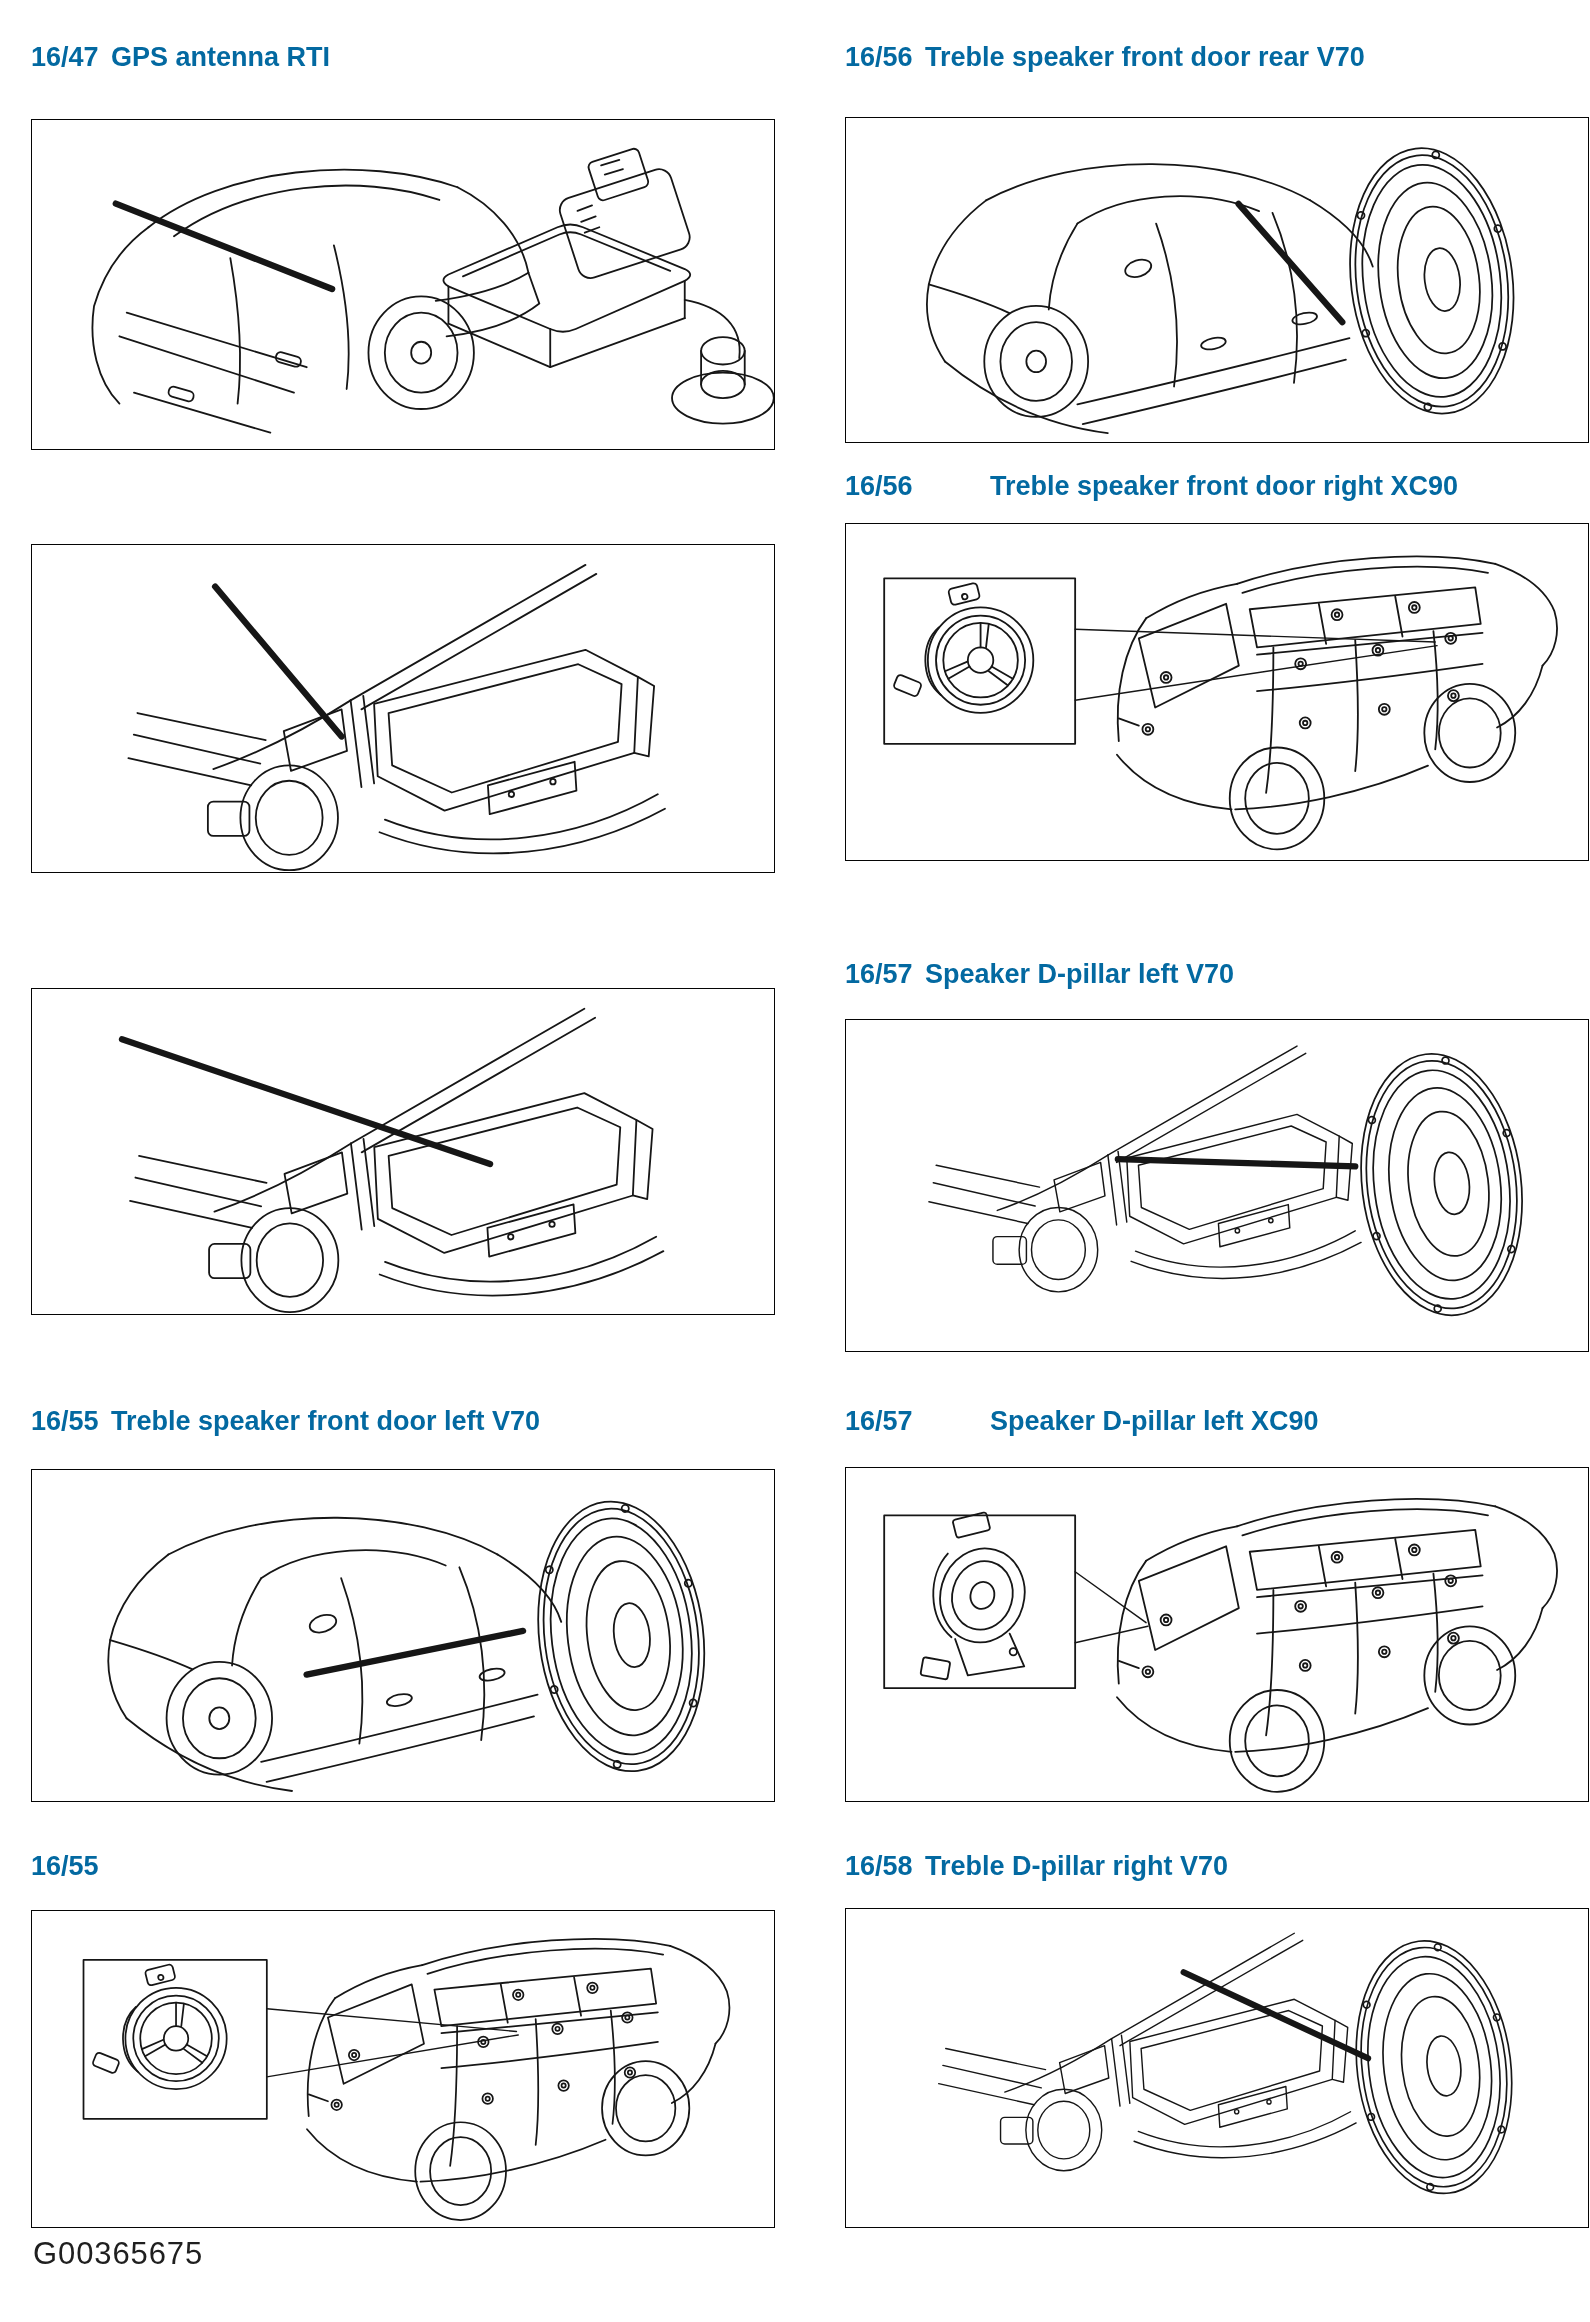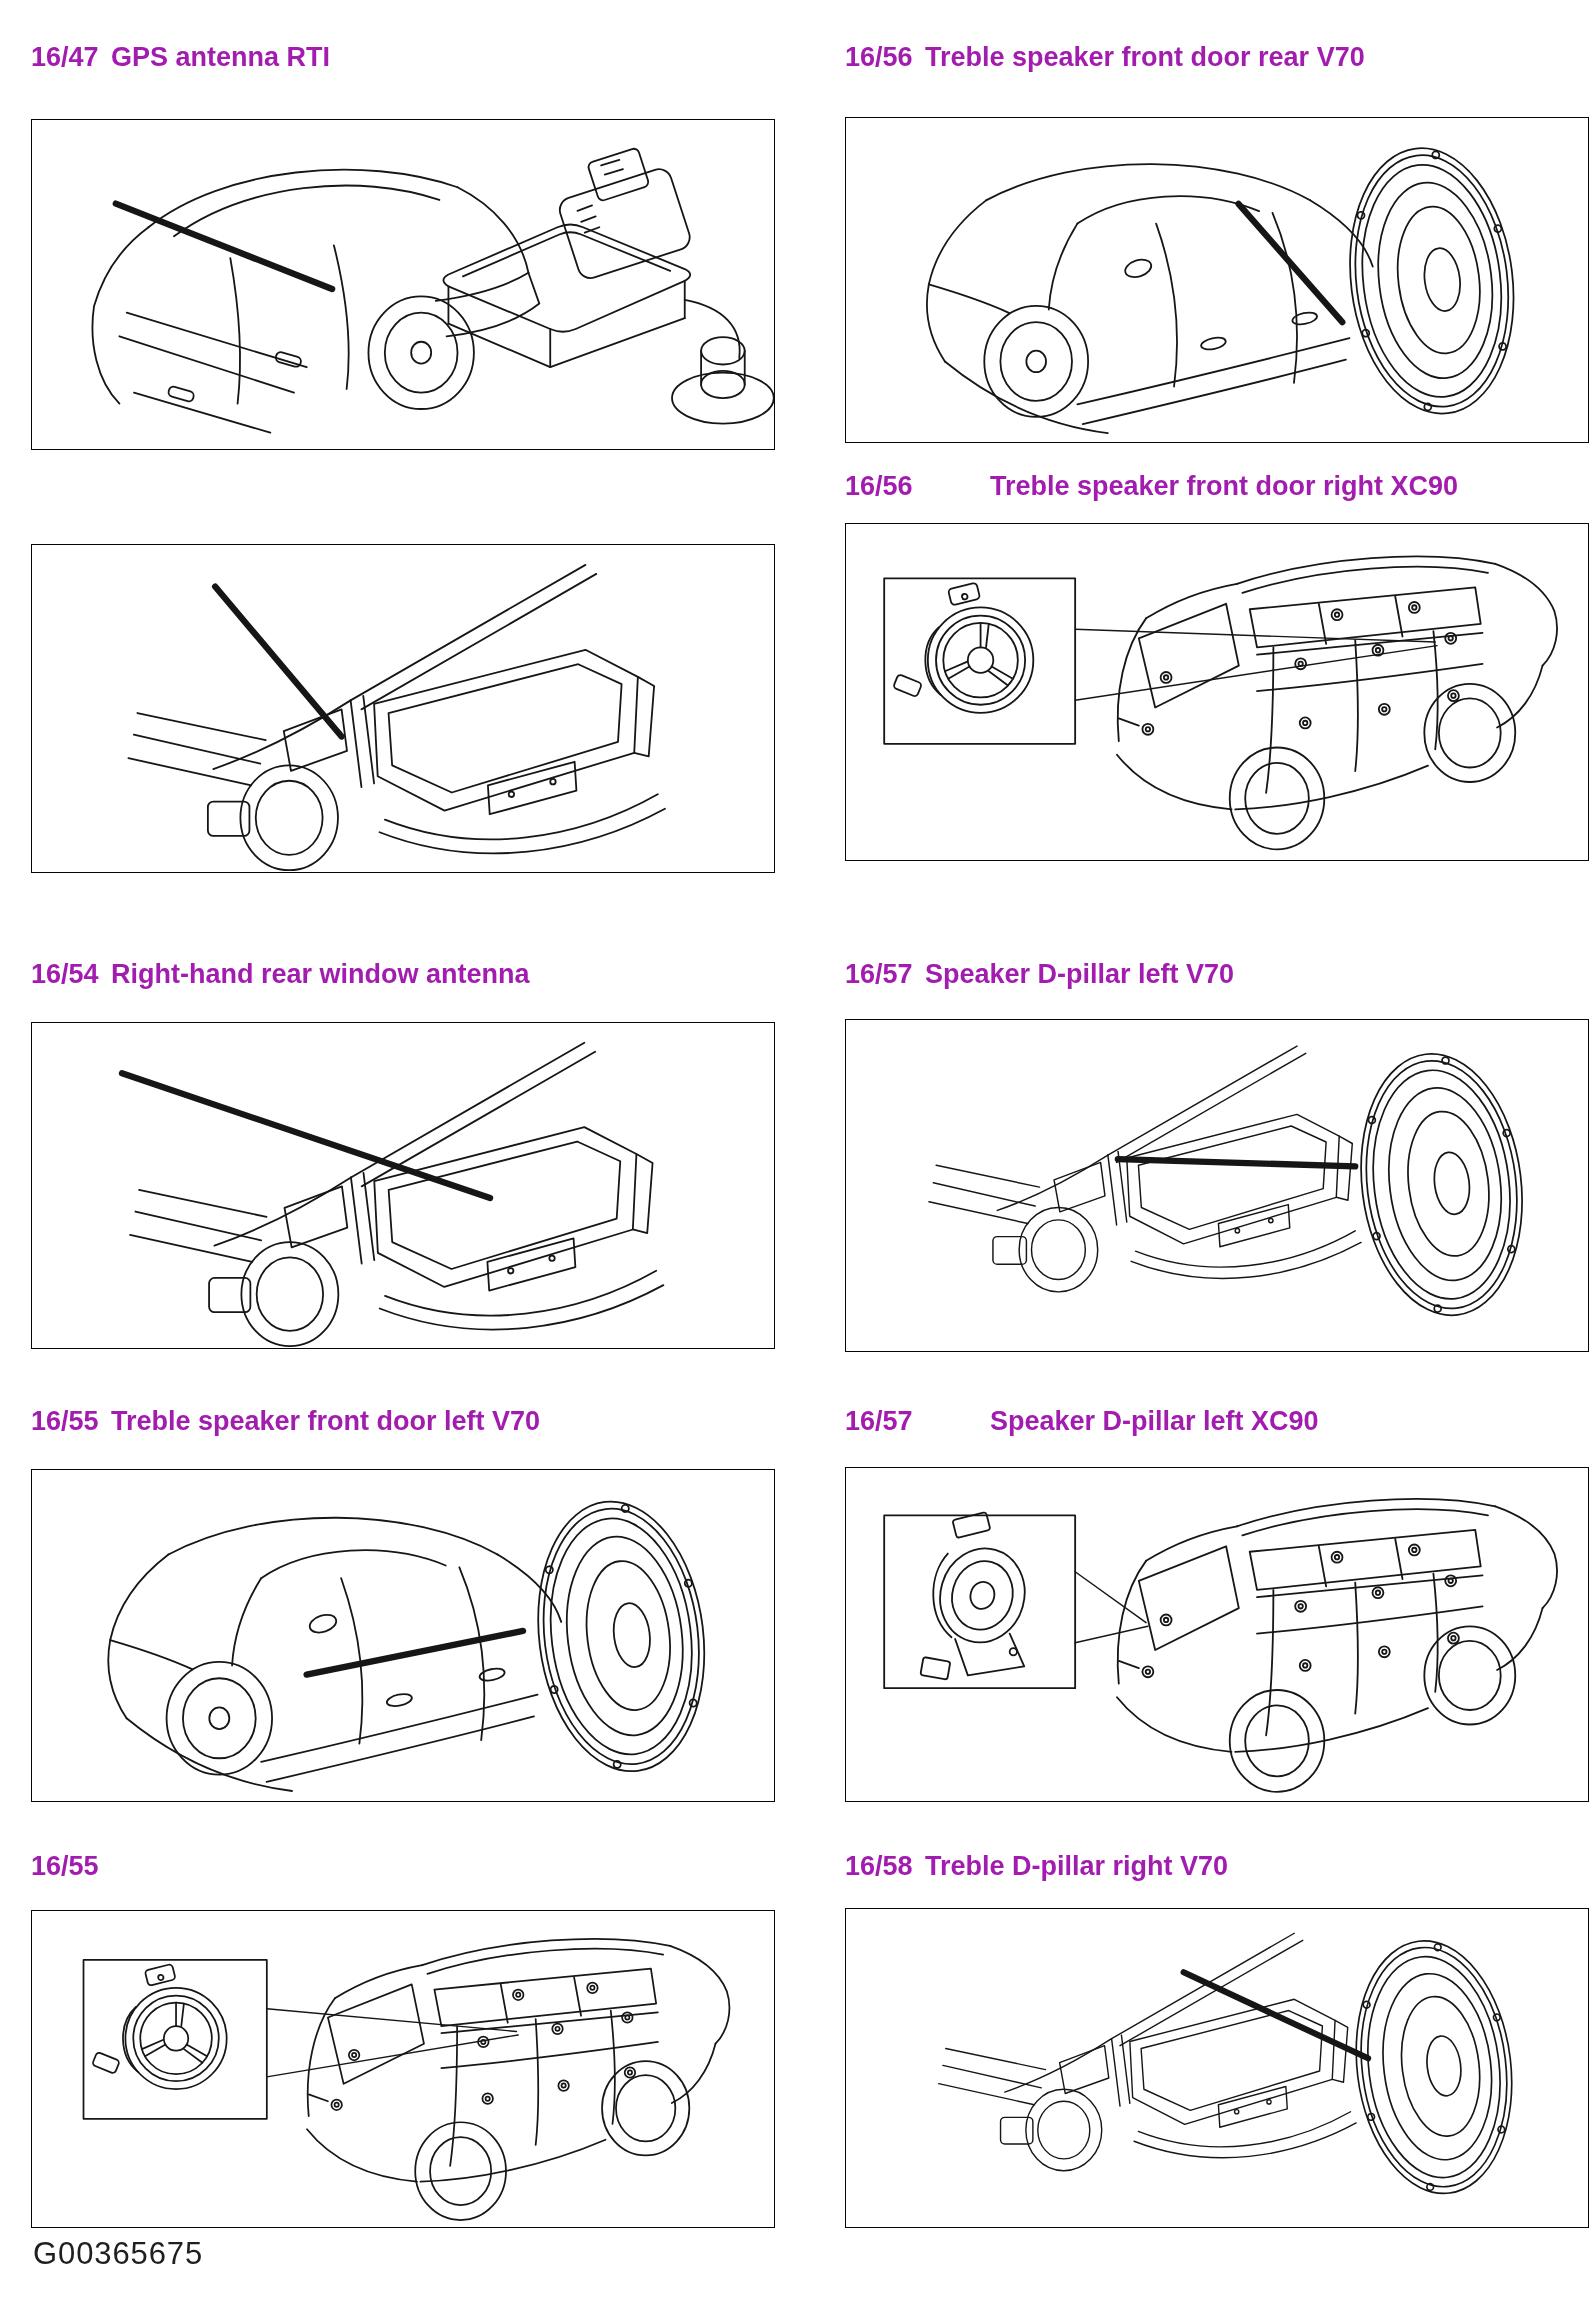--- a/index.html
+++ b/index.html
@@ -1,19 +1,19 @@
 <!DOCTYPE html>
 <html style="font-size:14.5px"><head>
 <meta charset="utf-8">
 <style>
   html,body{margin:0;padding:0;background:#e8e8e8;}
   #page{position:relative;width:1590px;height:2322px;background:#ffffff;
         font-family:"Liberation Sans",sans-serif;color:#0a0a0a;overflow:hidden;}
   .figure{position:absolute;width:744px;}
-  .heading{display:flex;align-items:flex-start;font-weight:bold;font-size:27px;line-height:34px;color:#a21caf;}
+  .heading{display:flex;align-items:flex-start;font-weight:bold;font-size:27px;line-height:34px;color:#0369a1;}
   .ref{flex:0 0 80px;}
   .title{}
   .wide .title{margin-left:65px;}
   .box{box-sizing:border-box;width:744px;border:1.8px solid #050505;background:#ffffff;overflow:hidden;}
   .art{width:100%;height:100%;display:block;}
   .art *{fill:none;stroke:#161616;stroke-width:2;stroke-linecap:round;stroke-linejoin:round;}
   .art .thick{stroke-width:7;}
   .art .thin{stroke-width:1.6;}
   .footer-code{position:absolute;left:33px;top:2236px;font-size:31px;font-weight:400;
                letter-spacing:0.9px;color:#1f1f1f;}
@@ -239,24 +239,20 @@
       <circle cx="0" cy="-72" r="3" transform="rotate(-14)"></circle>
     </g>
   </g>
           <line class="thin" x1="252" y1="112" x2="648" y2="126"></line>
           <line class="thin" x1="252" y1="190" x2="650" y2="130"></line>
         </svg>
       </div>
   </section>
 
   <section class="figure f4">
-    <div class="heading">
-      <span class="ref">16/54</span>
-      <span class="title">Right-hand rear window antenna</span>
-    </div>
     <div class="box">
         <svg class="art" viewBox="0 0 816 362" preserveAspectRatio="xMidYMid meet">
   <g transform="translate(50,4)">
     <path d="M560,18 L300,168"></path>
             <path d="M572,28 L312,178"></path>
     <path d="M300,168 C250,200 200,226 148,244"></path>
     <path d="M60,206 L200,238"></path>
             <path d="M54,232 L190,262"></path>
             <path d="M64,182 L206,212"></path>
     <path d="M226,202 L290,178 L296,224 L234,246 Z"></path>

